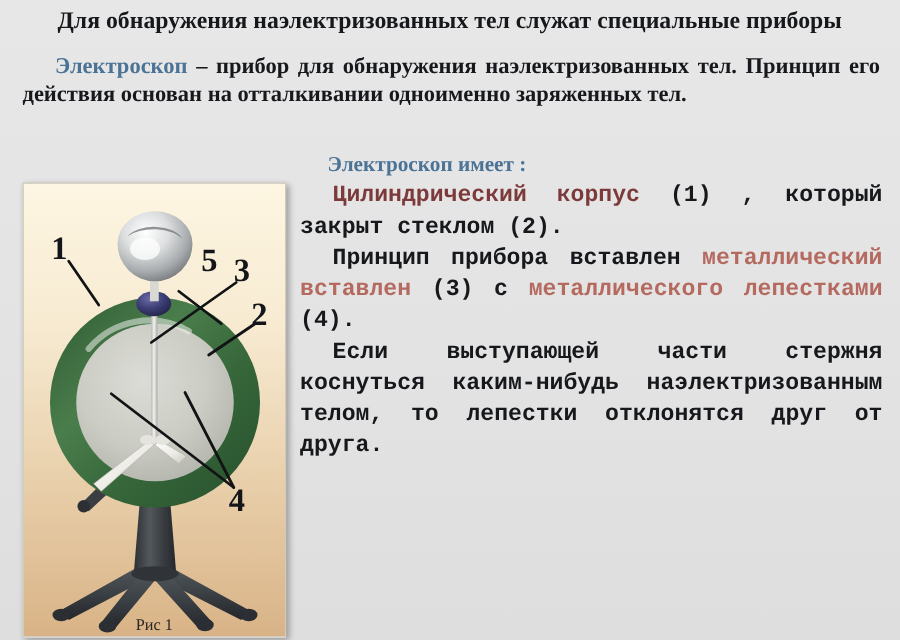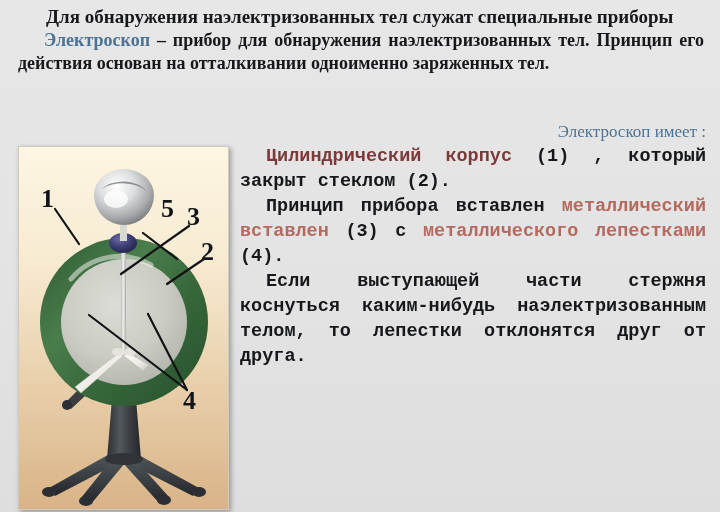--- a/index.html
+++ b/index.html
@@ -37,21 +37,21 @@
     line-height: 25px;
     text-align: justify;
     text-justify: inter-word;
   }
   .intro p.line1 { text-indent: 28px; }
   .intro p.line2 { text-indent: 18px; text-align: left; margin-top: 1px;}
   .intro p.body  {
     font-size: 18px;
     line-height: 23px;
     text-indent: 26px;
-    margin-top: 0;
+    margin-top: 12px;
   }
   .kw-blue   { color: #4b7396; }
   .kw-maroon { color: #7d3a3a; }
   .kw-red    { color: #b56a60; }
 
   
   #figure-card {
     position: absolute;
     left: 18px;
     top: 146px;
@@ -81,24 +81,23 @@
   
   #right-col {
     position: absolute;
     left: 240px;
     top: 122px;
     width: 466px;
   }
   #right-col .lead {
     margin: 0 0 2px 0;
     font-size: 17px;
-    font-weight: normal;
+    font-weight: bold;
     color: #4b7396;
     text-indent: 22px;
-    text-align: right;
   }
   #right-col p.para {
     margin: 0;
     font-size: 18.5px;
     line-height: 25px;
     font-weight: bold;
     color: #16181c;
     text-align: justify;
     text-justify: inter-word;
     text-indent: 26px;
@@ -214,20 +213,21 @@
       </g>
 
       <g font-family="Liberation Serif, serif" font-size="26" font-weight="bold" fill="#131518">
         <text x="22" y="60">1</text>
         <text x="182" y="113">2</text>
         <text x="168" y="78">3</text>
         <text x="164" y="262">4</text>
         <text x="142" y="70">5</text>
       </g>
     </svg>
+    <div class="fig-caption">Рис 1</div>
   </div>
 
   <div id="right-col">
     <p class="lead">Электроскоп имеет :</p>
 
     <p class="para"><span class="kw-maroon">Цилиндрический корпус</span><span> (1) , который закрыт стеклом (2).</span></p>
 
     <p class="para"><span>Принцип прибора вставлен </span><span class="kw-red">металлический вставлен</span><span> (3) с </span><span class="kw-red">металлического лепестками</span><span> (4).</span></p>
 
 

